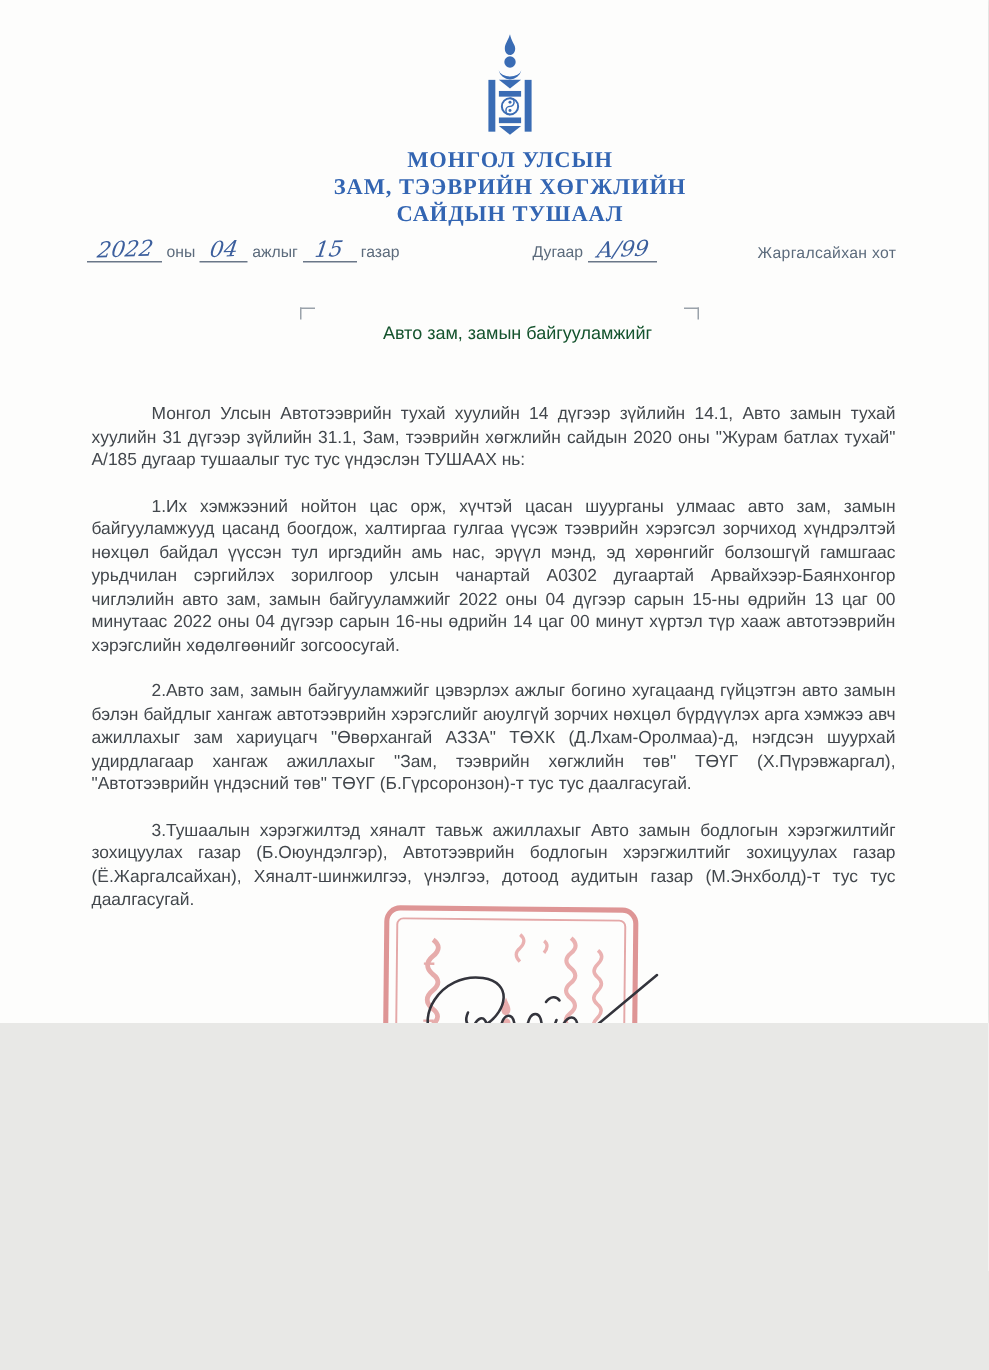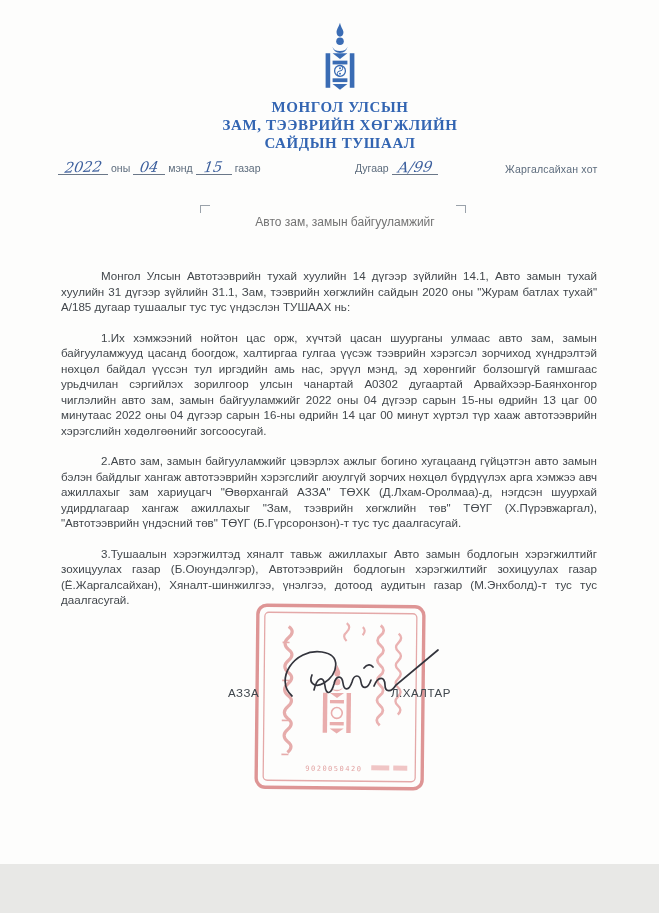--- a/index.html
+++ b/index.html
@@ -1,17 +1,17 @@
 <!DOCTYPE html>
 <html><head>
 <meta charset="utf-8">
 <style>
   html,body{margin:0;padding:0;background:#e8e8e6;}
   .page{
-    position:relative;width:659px;height:864px;background:#fdfdfc;
+    position:relative;width:659px;height:682px;background:#fdfdfc;
     margin:0 auto;overflow:hidden;
     font-family:"Liberation Sans", sans-serif;color:#42474c;
     box-shadow:0 0 6px rgba(0,0,0,.25);
   }
   
   .emblem{position:absolute;left:315px;top:22px;width:50px;height:74px;}
   .org{
     position:absolute;left:0;top:98px;width:680px;text-align:center;
     font-family:"Liberation Serif", serif;font-weight:bold;
     font-size:15px;line-height:18px;color:#3365b2;letter-spacing:.6px;
@@ -30,21 +30,21 @@
     display:inline-block;transform:skewX(-10deg) rotate(-2deg);
   }
   .f-year{min-width:42px;} .f-month{min-width:24px;} .f-day{min-width:28px;}
   .f-doc{min-width:38px;}
   
   .corner{position:absolute;width:9px;height:7px;}
   .corner.tl{left:200px;top:205px;border-left:1px solid #9aa2aa;border-top:1px solid #9aa2aa;}
   .corner.tr{left:456px;top:205px;border-right:1px solid #9aa2aa;border-top:1px solid #9aa2aa;}
   .doc-title{
     position:absolute;left:180px;top:214px;width:330px;text-align:center;
-    font-size:12px;line-height:17px;color:#737373;
+    font-size:12px;line-height:17px;color:#14532d;
   }
   
   .body-text{
     position:absolute;left:61px;top:268px;width:540px;
     font-size:11.6px;line-height:15.5px;text-align:justify;color:#42474c;
   }
   .body-text p{margin:0 4px 15px 0;text-indent:40px;}
   
   .stamp{position:absolute;left:254px;top:603px;width:172px;height:190px;
     transform:rotate(.6deg);opacity:.85;}
@@ -83,21 +83,21 @@
   </svg>
 
   <div class="org">
     <div>МОНГОЛ УЛСЫН</div>
     <div>ЗАМ, ТЭЭВРИЙН ХӨГЖЛИЙН</div>
     <div>САЙДЫН ТУШААЛ</div>
   </div>
 
   <div class="dateline">
     <div class="dl-left">
-      <span class="field f-year"><span class="hw">2022</span></span><span>оны</span><span class="field f-month"><span class="hw">04</span></span><span>мэнд</span><span class="field f-day"><span class="hw">15</span></span><span>газар</span>
+      <span class="field f-year"><span class="hw">2022</span></span><span>оны</span><span class="field f-month"><span class="hw">04</span></span><span>ажлыг</span><span class="field f-day"><span class="hw">15</span></span><span>газар</span>
     </div>
     <div class="dl-num">
       <span>Дугаар</span><span class="field f-doc"><span class="hw">А/99</span></span>
     </div>
     <div class="dl-city">Жаргалсайхан хот</div>
   </div>
 
   <div class="corner tl"></div>
   <div class="corner tr"></div>
   <div class="doc-title">

